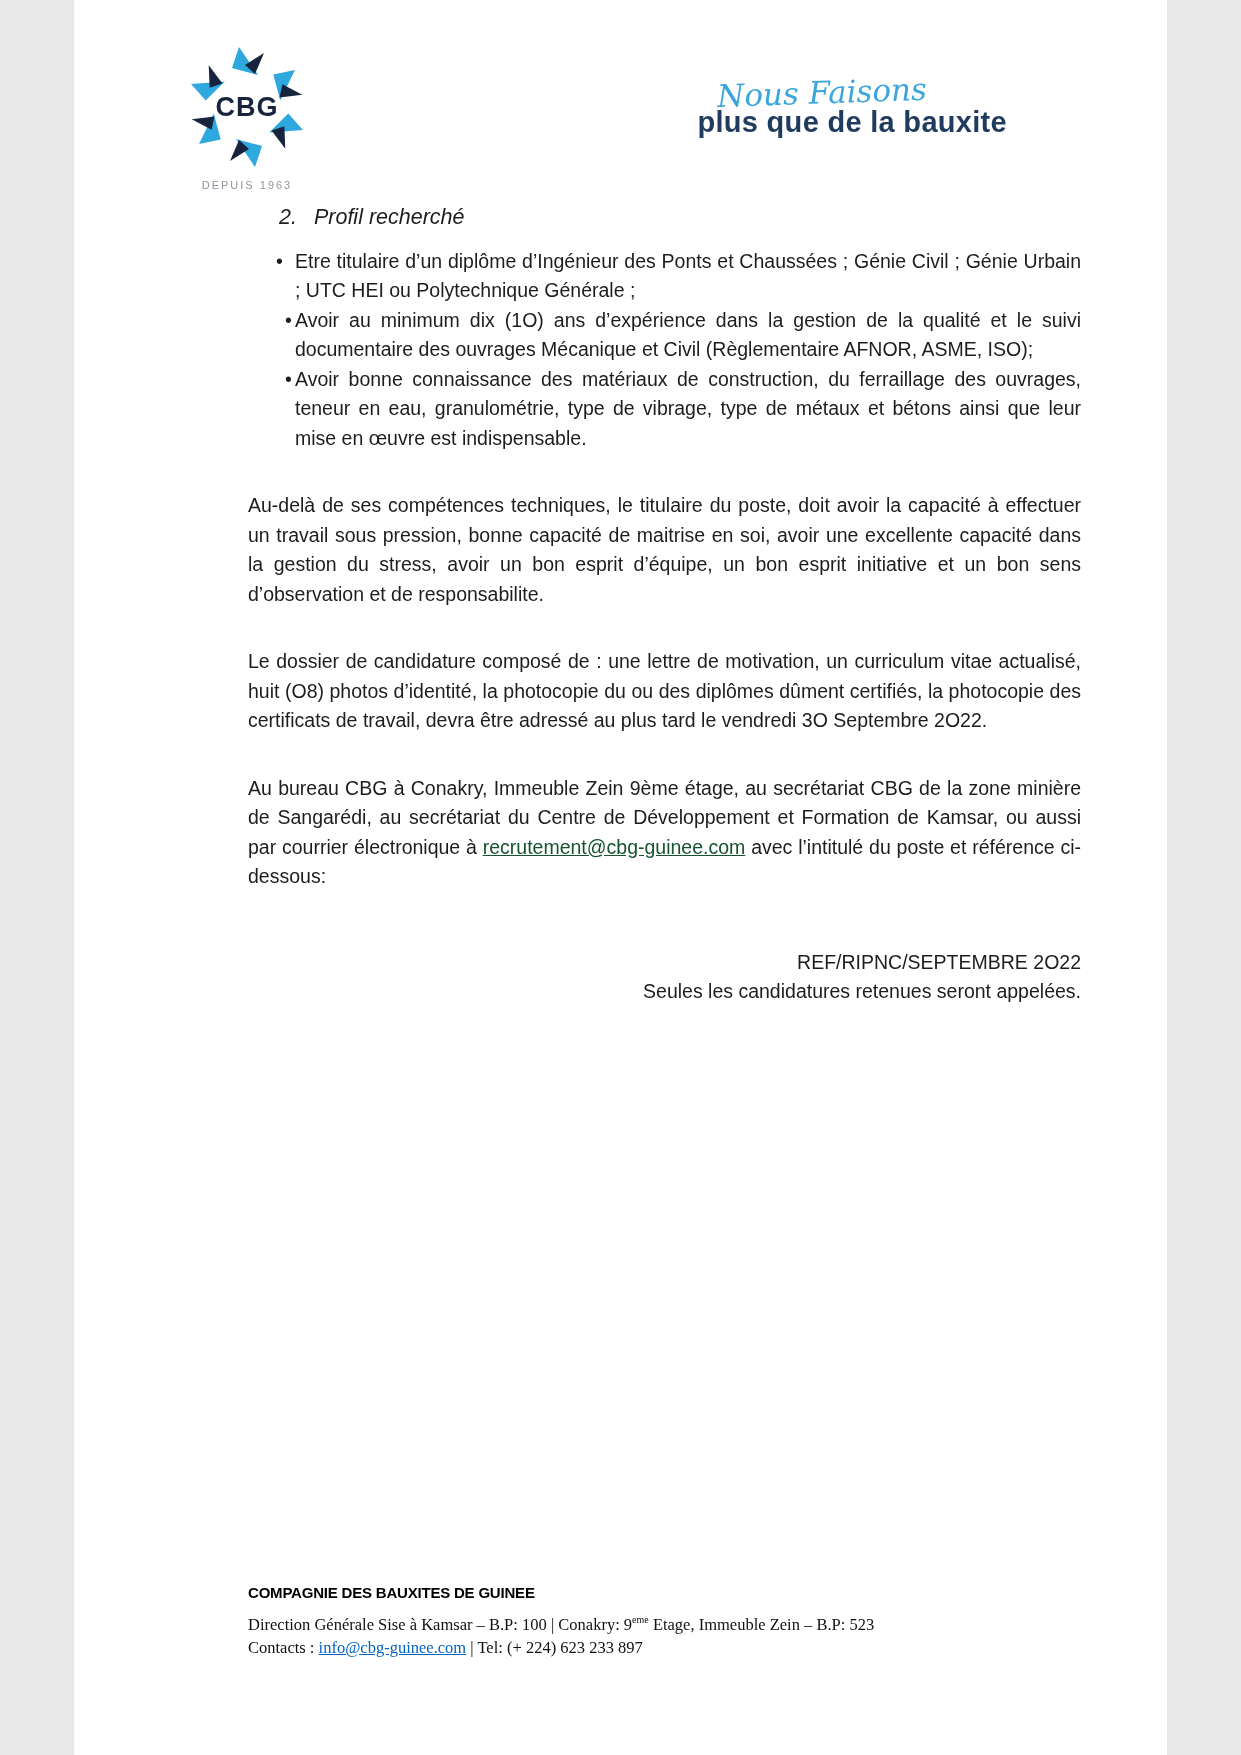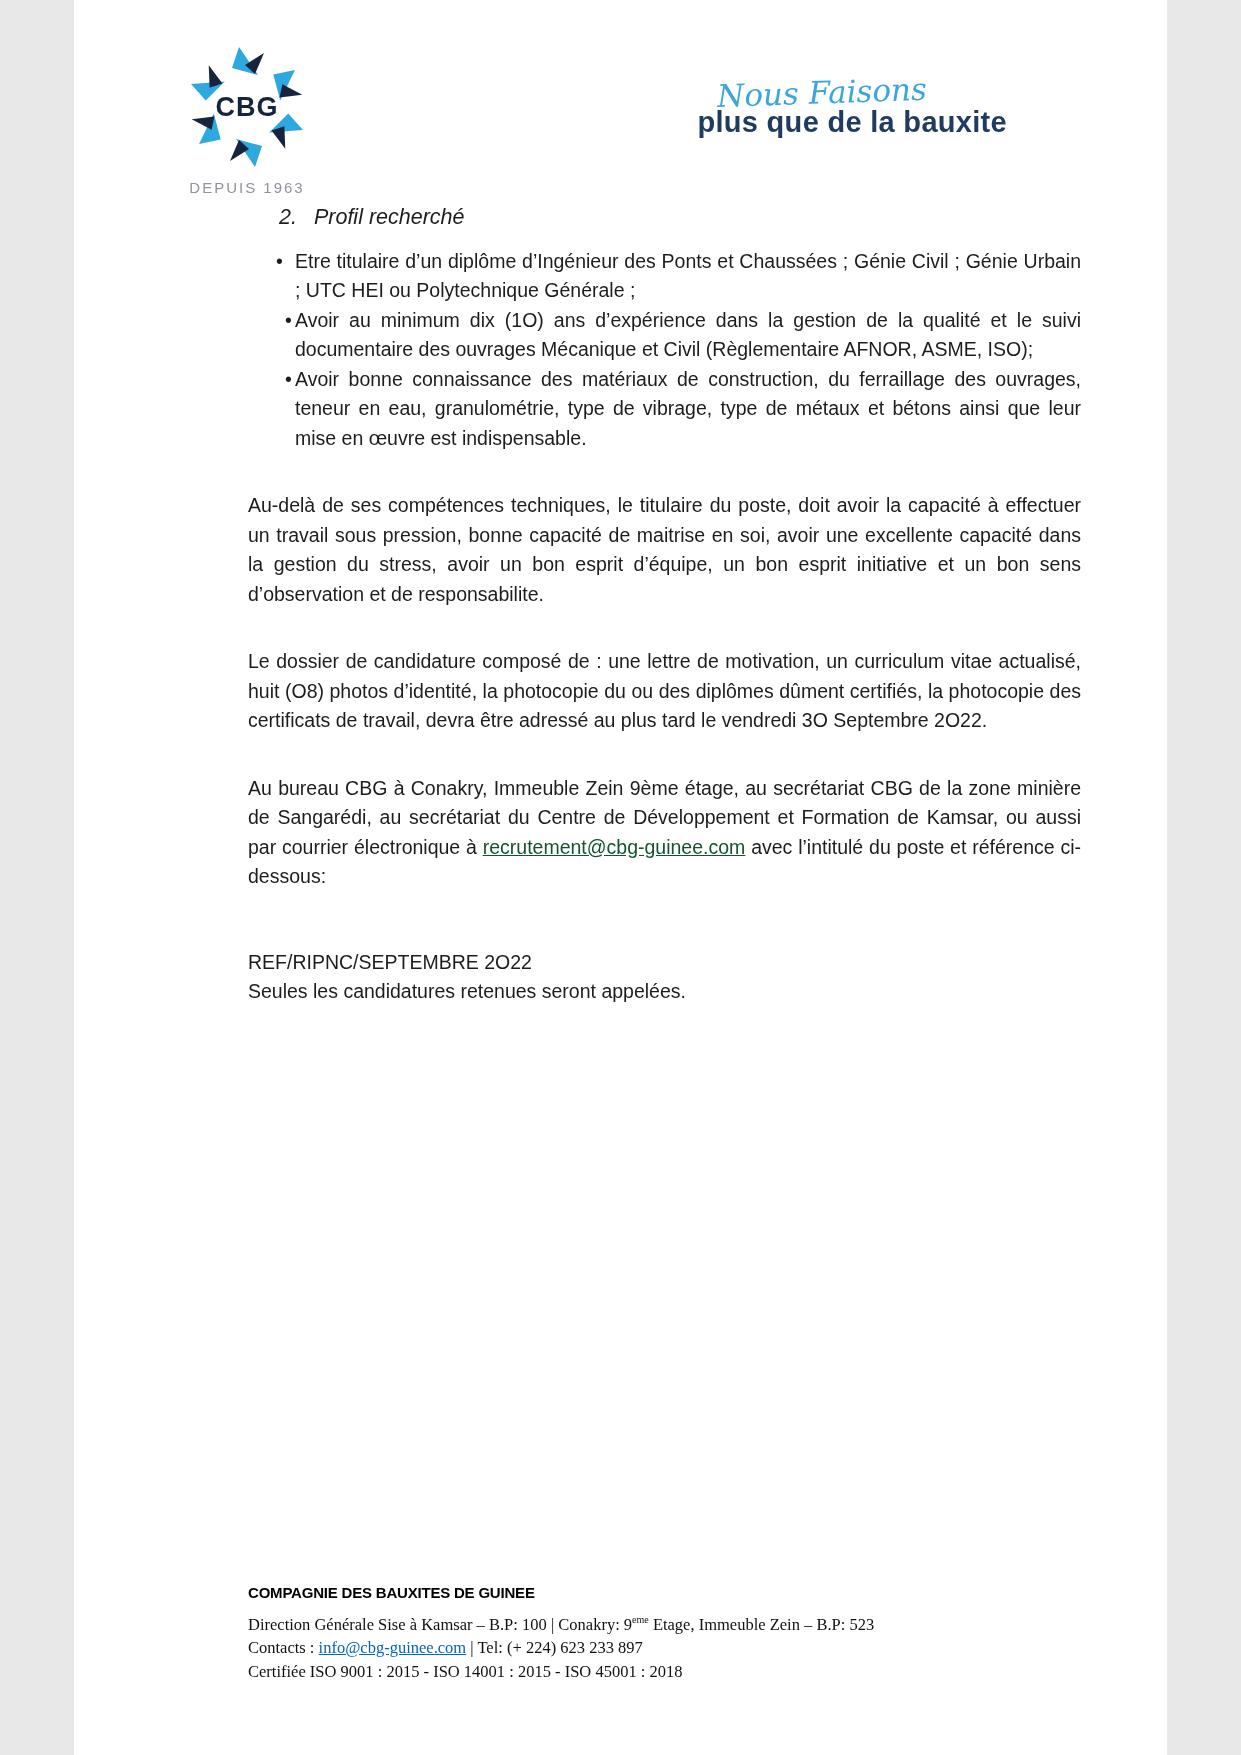--- a/index.html
+++ b/index.html
@@ -10,21 +10,21 @@
   }
 
   
   .logo { position:absolute; left:104px; top:44px; width:138px; }
   .logo svg { display:block; width:138px; height:130px; }
   .logo-text {
     position:absolute; top:48px; left:0; width:138px; text-align:center;
     font-weight:700; font-size:27px; letter-spacing:1px; color:#16243E;
   }
   .logo-since {
-    margin-top:5px; text-align:center; font-size:15px; letter-spacing:2px; color:#8f949c;
+    margin-top:5px; text-align:center; font-size:11px; letter-spacing:2px; color:#8f949c;
   }
 
   .slogan { position:absolute; top:74px; right:160px; width:350px; }
   .slogan-script {
     font-family:"DejaVu Serif", serif; font-style:italic;
     font-size:31px; color:#3BA6DB; text-align:center; padding-right:20px;
     transform:rotate(-2deg);
   }
   .slogan-main {
     margin-top:-4px; font-size:29px; font-weight:700; color:#1F3B5E;
@@ -39,21 +39,21 @@
   ul.bullets { list-style:none; margin:14px 0 0 0; padding:0; }
   ul.bullets li { position:relative; padding-left:47px; text-align:justify; }
   ul.bullets li::before { content:"\2022"; position:absolute; top:0; }
   li.b1::before { left:28px; }
   li.b2::before, li.b3::before { left:37px; }
 
   p.para { margin:38px 0 0 0; text-align:justify; }
   p.para strong { font-weight:400; }
   a.body-link { color:#14532d; text-decoration:underline; cursor:pointer; }
 
-  .ref { margin-top:56px; text-align:left; }
+  .ref { margin-top:56px; text-align:right; }
 
   
   .footer { position:absolute; left:174px; top:1584px; }
   .footer-company { font-size:15px; font-weight:700; letter-spacing:-0.2px; color:#000000; margin-bottom:7px; }
   .footer-line { font-family:"Liberation Serif", serif; font-size:16.5px; line-height:23.5px; color:#111; }
   .footer-line sup { font-size:10px; }
   a.footer-link { color:#0563C1; text-decoration:underline; cursor:pointer; }
 
   .corner-mark { position:absolute; left:1085px; top:1620px; }
 </style>
@@ -120,21 +120,20 @@
       <div>REF/RIPNC/SEPTEMBRE 2O22</div>
       <div>Seules les candidatures retenues seront appelées.</div>
     </div>
 
   </div>
 
   <div class="footer">
     <div class="footer-company">COMPAGNIE DES BAUXITES DE GUINEE</div>
     <div class="footer-line"><span>Direction Générale Sise à Kamsar – B.P: 100 | Conakry: 9</span><sup>eme</sup><span> Etage, Immeuble Zein – B.P: 523</span></div>
     <div class="footer-line"><span>Contacts : </span><a class="footer-link">info@cbg-guinee.com</a><span> | Tel: (+ 224) 623 233 897</span></div>
-    <div class="footer-line">Certifiée ISO 9001 : 2015 - ISO 14001 : 2015 - ISO 45001 : 2018</div>
   </div>
 
   <svg class="corner-mark" width="125" height="105" viewBox="0 0 125 105" aria-hidden="true">
     <polygon fill="#2EA9DF" points="9,7 97,98 34,98"></polygon>
     <polygon fill="#16243E" points="114,52 97,98 62,71"></polygon>
   </svg>
 
 </div>
 
 </body></html>

